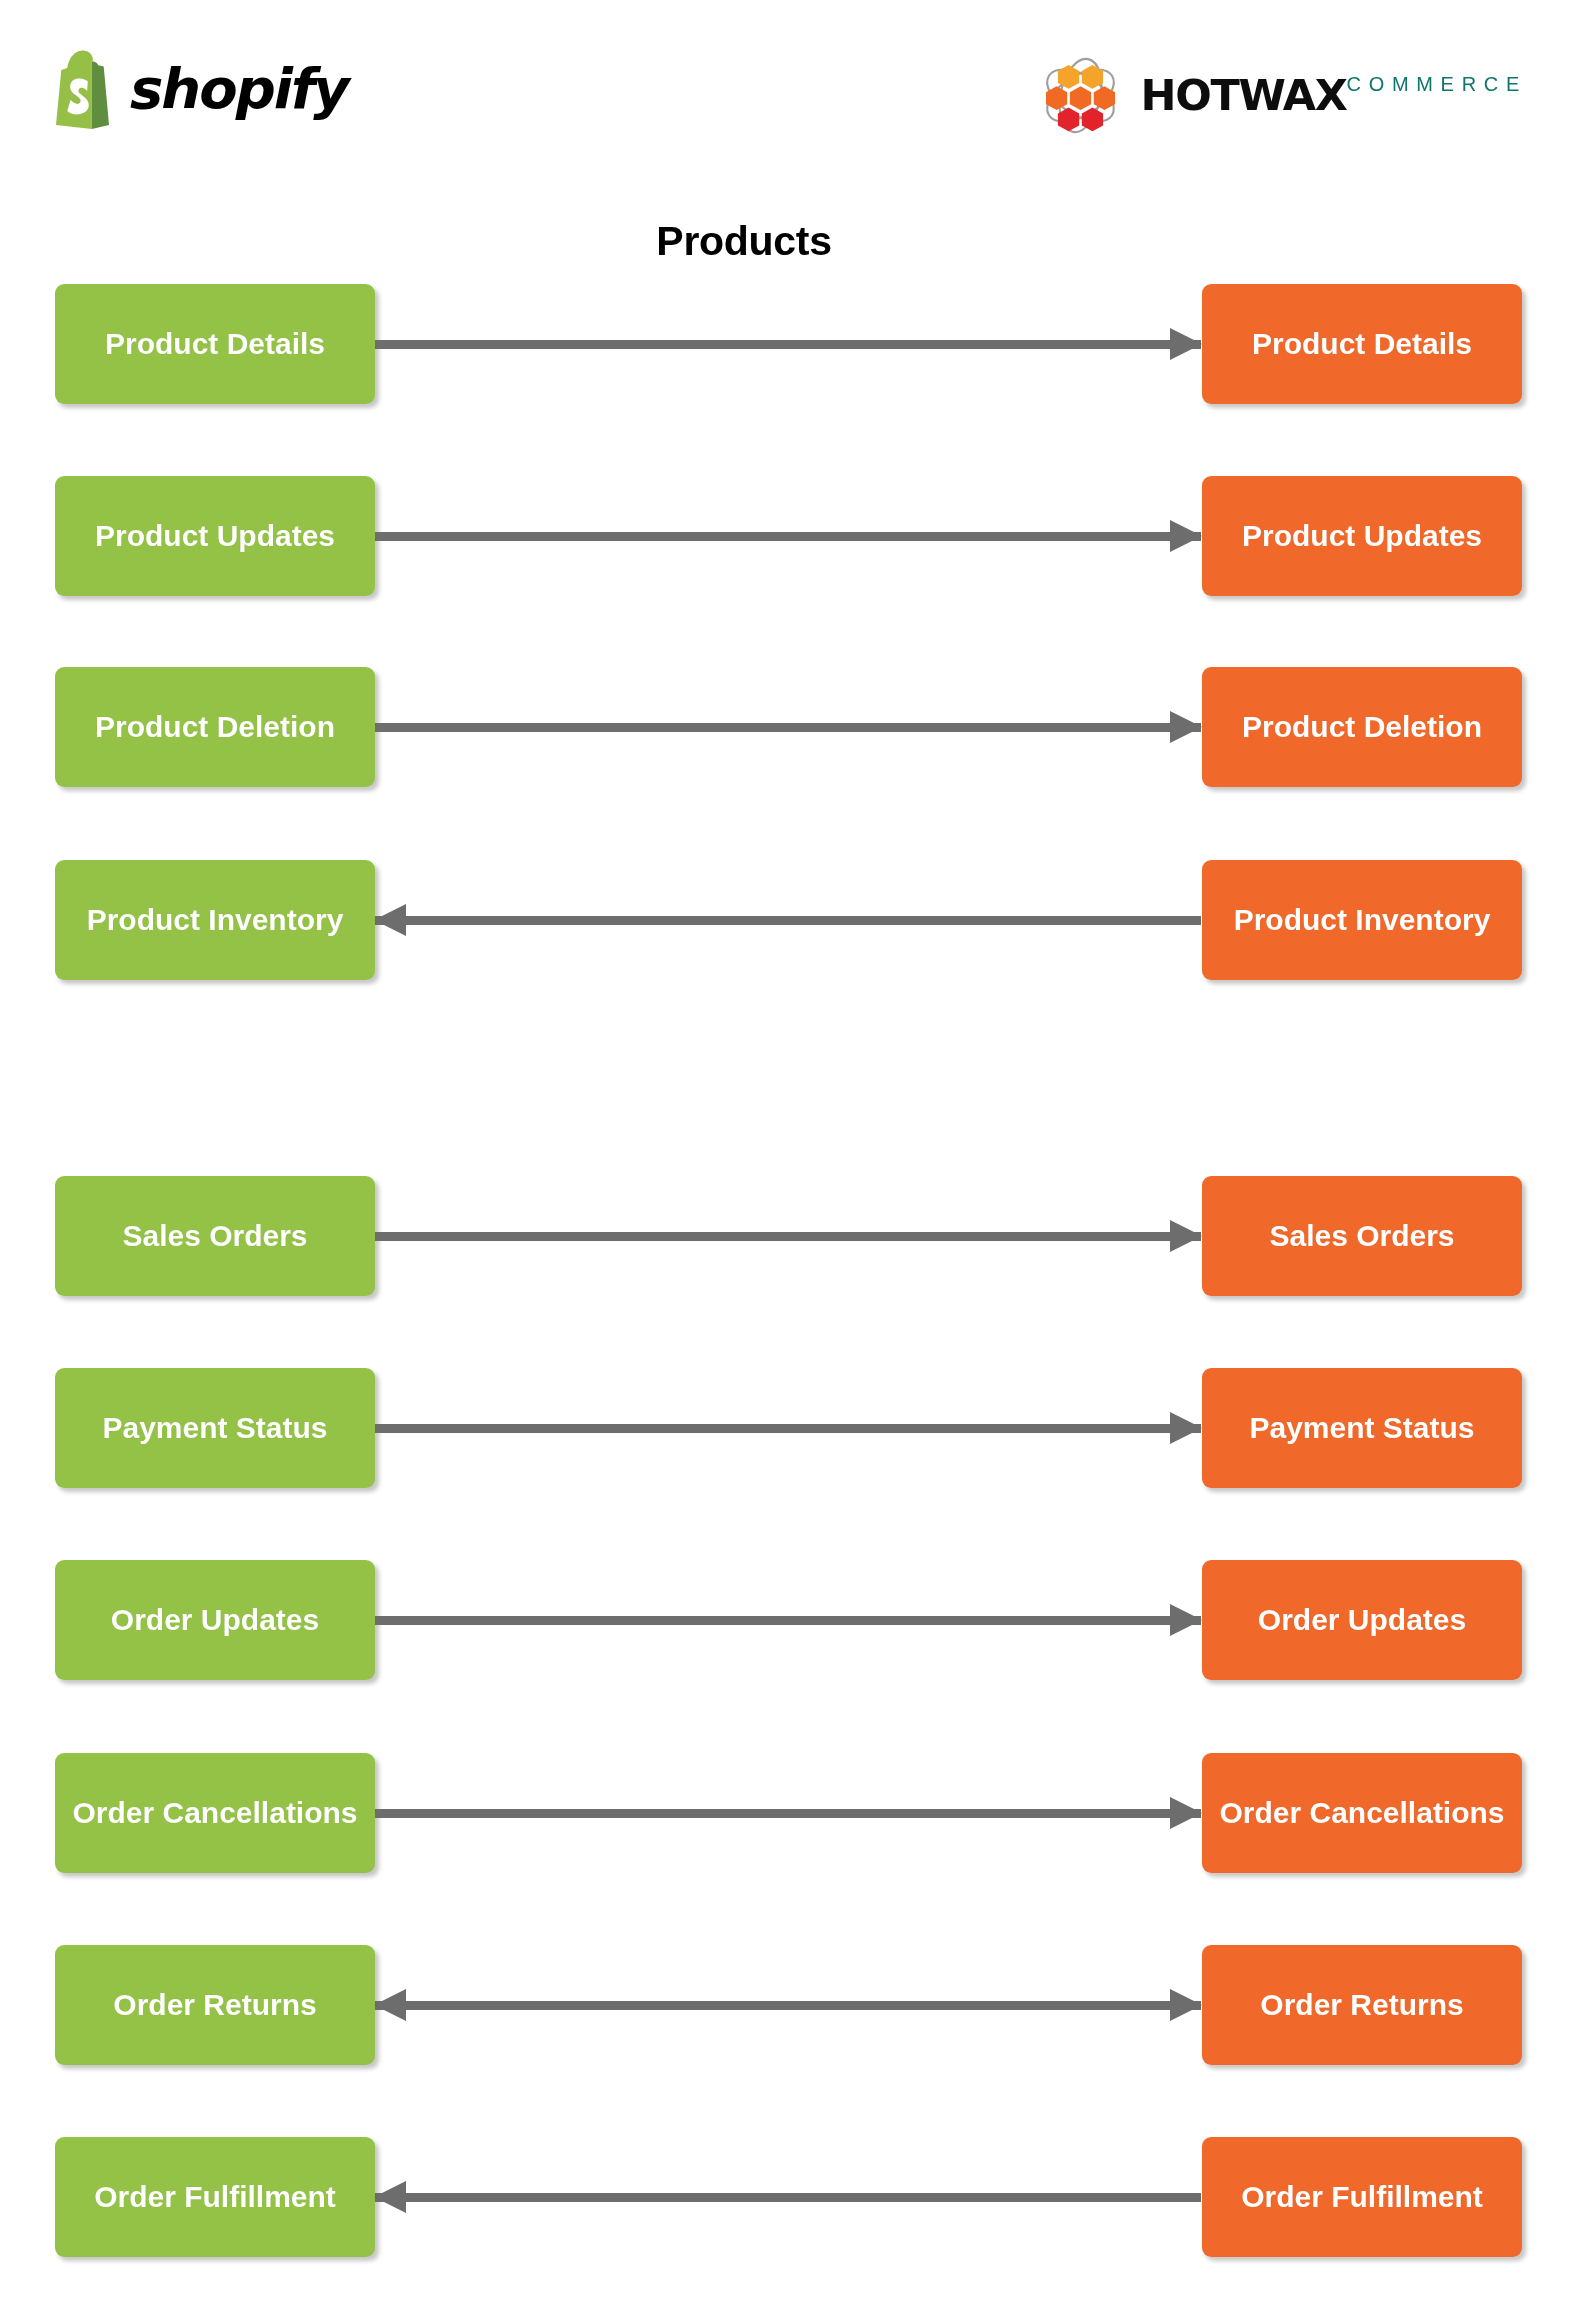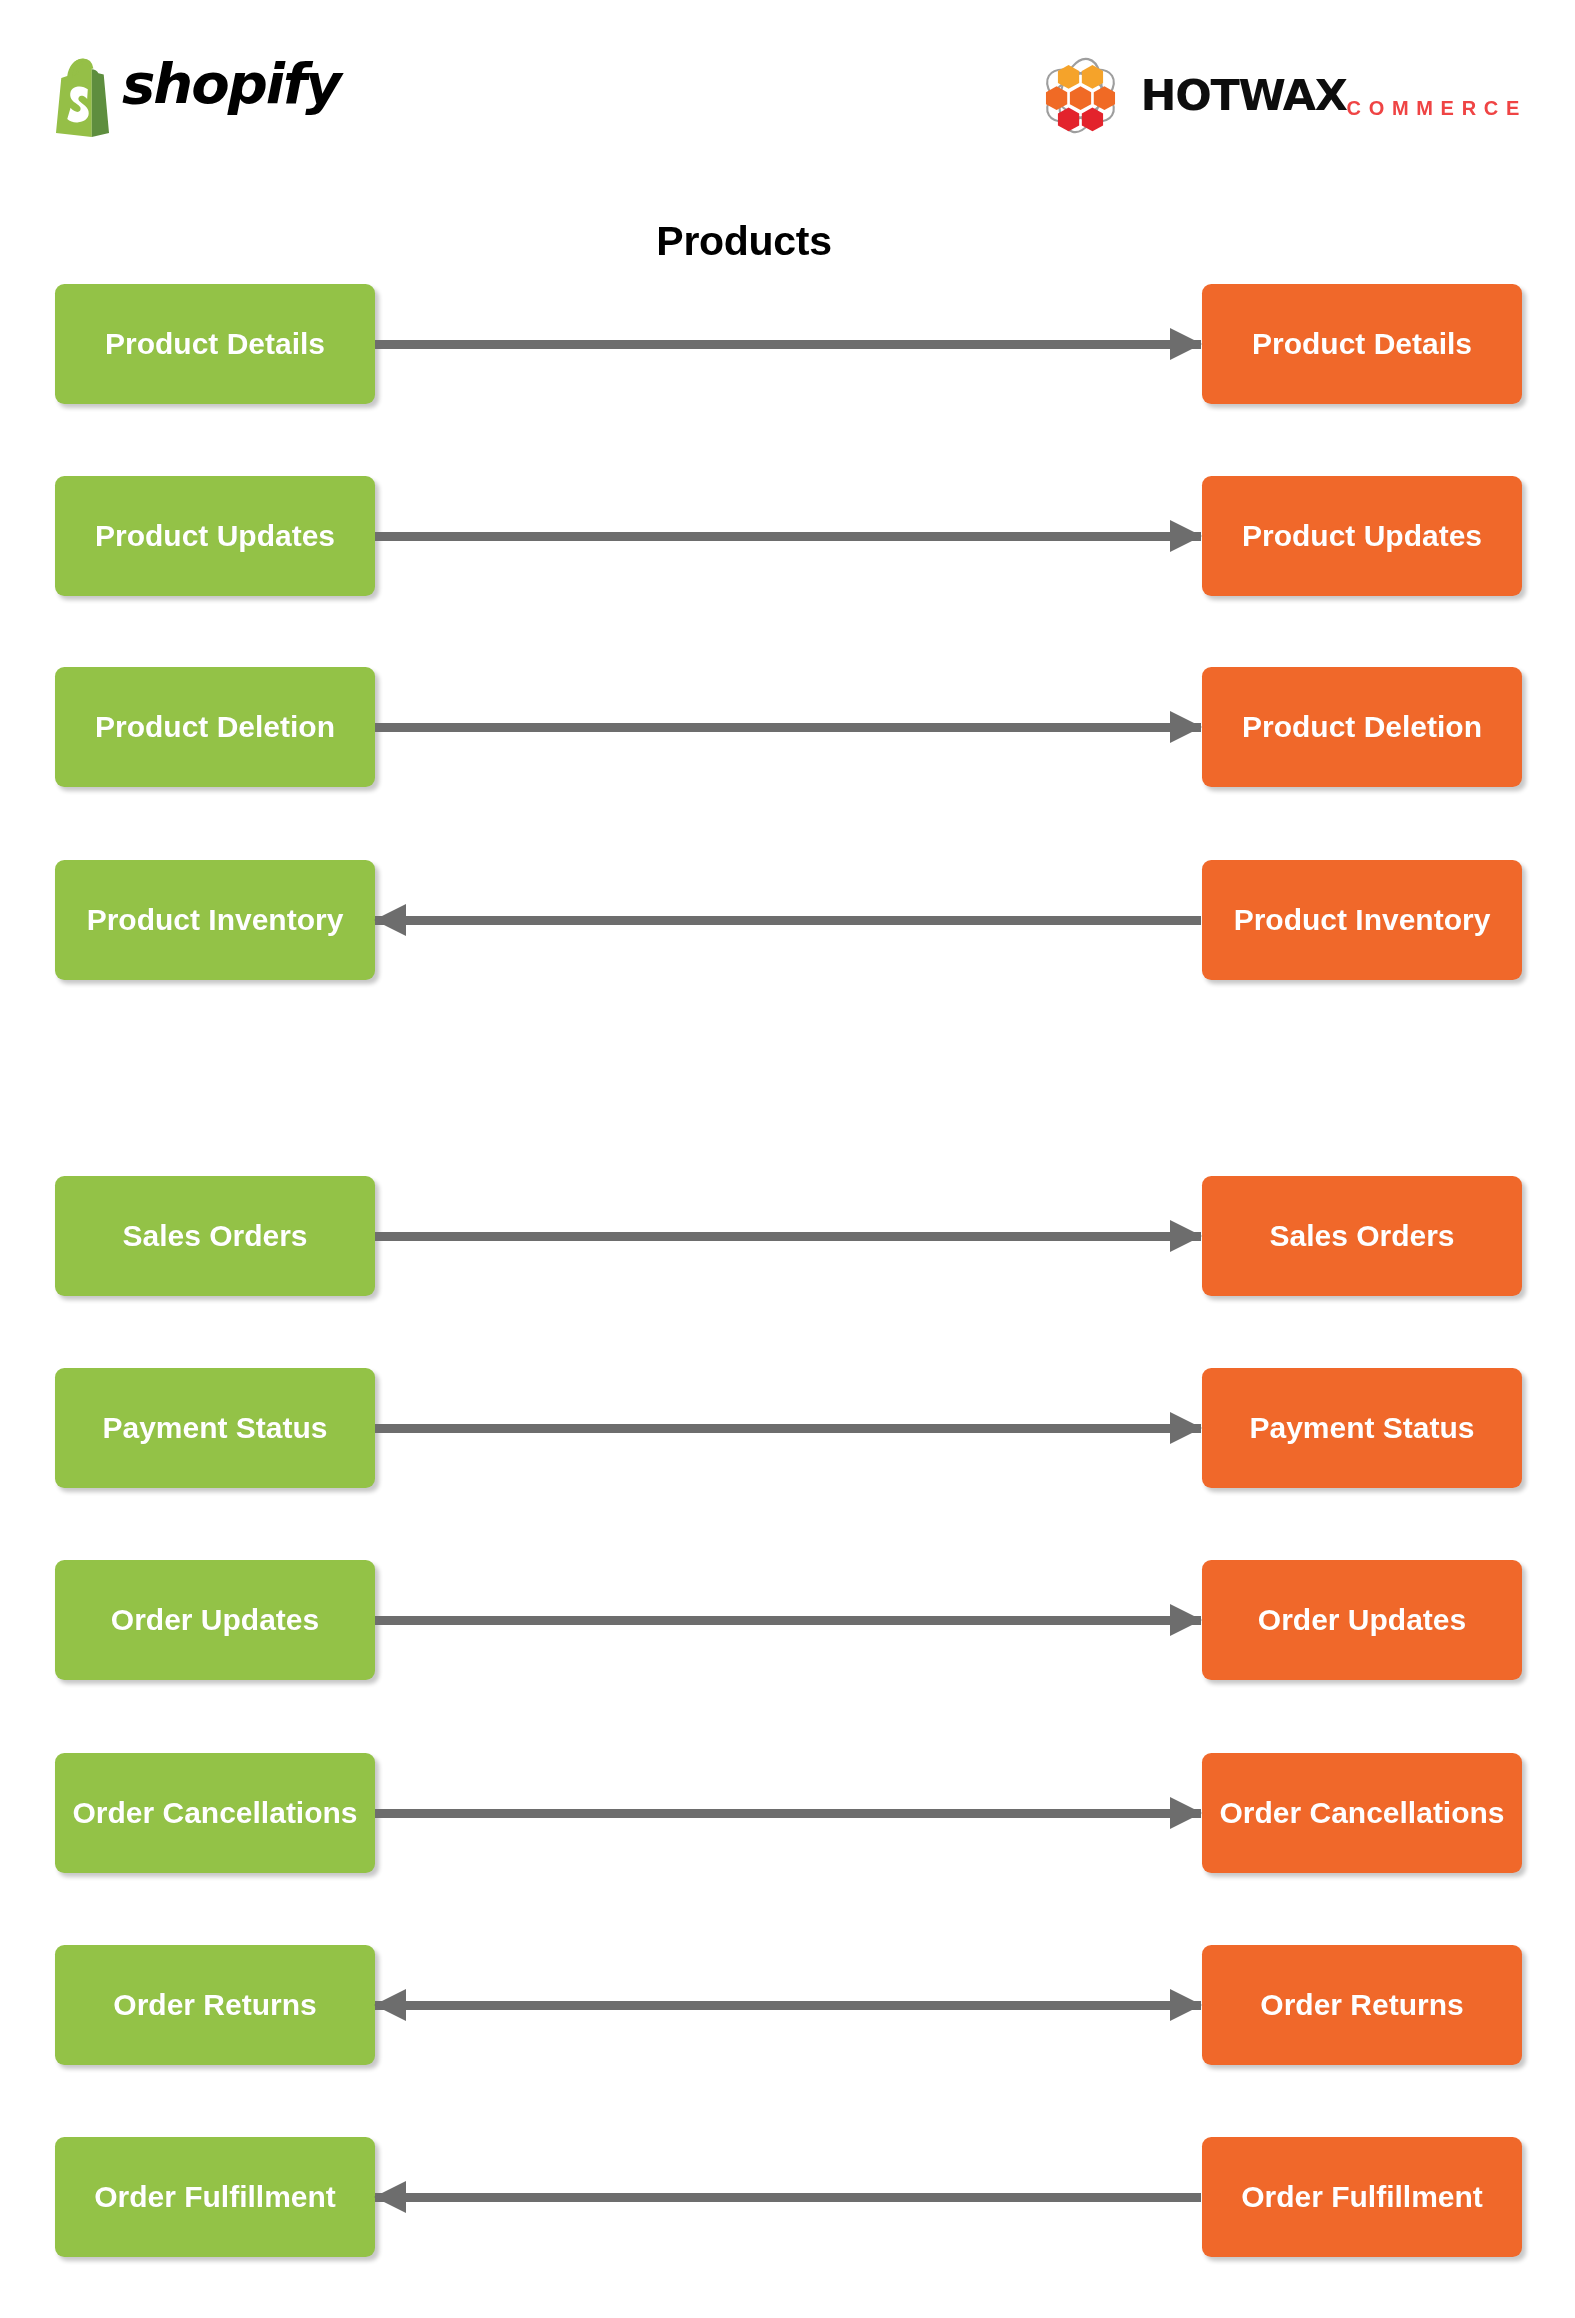--- a/index.html
+++ b/index.html
@@ -14,22 +14,22 @@
     width:1575px; height:2319px;
     background:#ffffff;
     border-radius:31px;
     overflow:hidden;
   }
 
   
   #header { position:absolute; top:0; left:0; width:1575px; height:180px; }
 
   .shopify-logo {
-    position:absolute; left:52px; top:56px;
-    display:flex; gap:9px;
+    position:absolute; left:52px; top:48px;
+    display:flex; align-items:center; gap:17px;
   }
   .shopify-bag { width:61px; height:81px; position:relative; }
   .shopify-wordmark {
     font-family:"DejaVu Sans", sans-serif;
     font-size:56px; font-weight:700; font-style:italic;
     letter-spacing:-2px; color:#000000; line-height:1;
   }
 
   .hotwax-logo {
     position:absolute; right:48px; top:53px;
@@ -37,22 +37,22 @@
   }
   .hotwax-mark { width:85px; height:85px; }
   .hotwax-text { display:flex; flex-direction:row; align-items:flex-start; }
   .hotwax-name {
     font-family:"DejaVu Sans", sans-serif;
     font-size:43px; font-weight:700; color:#0d0d0d;
     letter-spacing:-1.3px; line-height:1;
   }
   .hotwax-sub {
     font-family:"Liberation Sans", sans-serif;
-    font-size:20px; font-weight:700; color:#ef4444;
-    letter-spacing:7.7px; line-height:1; margin-top:24px;
+    font-size:20px; font-weight:400; color:#0f766e;
+    letter-spacing:7.7px; line-height:1; margin-top:0;
   }
 
   
   .section-title {
     position:absolute; left:0; width:1488px;
     text-align:center;
     font-family:"Liberation Sans", sans-serif;
     font-size:41px; font-weight:700; color:#000000;
     letter-spacing:-0.3px;
     margin-top:11px;

